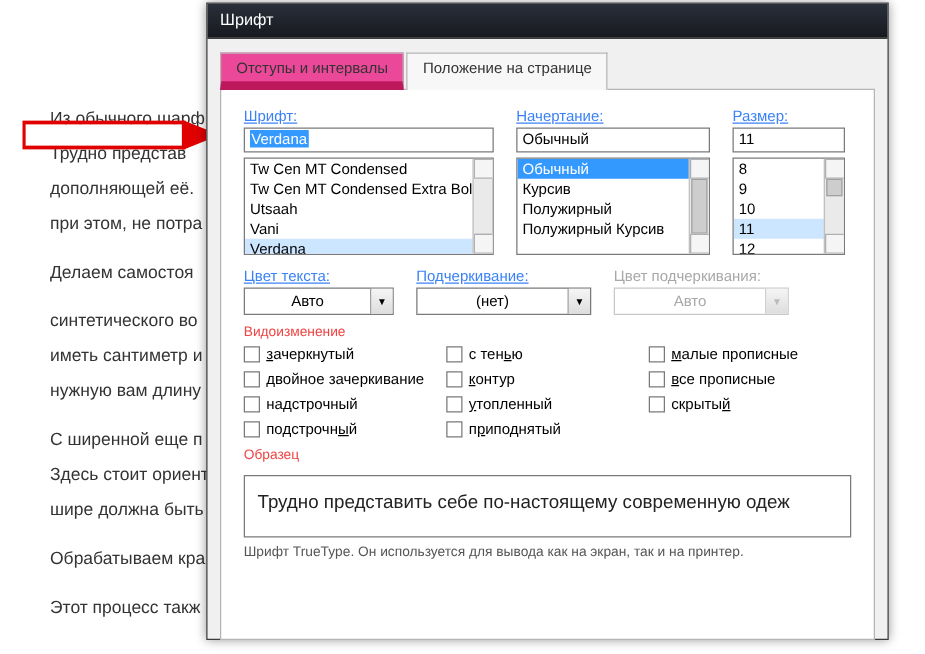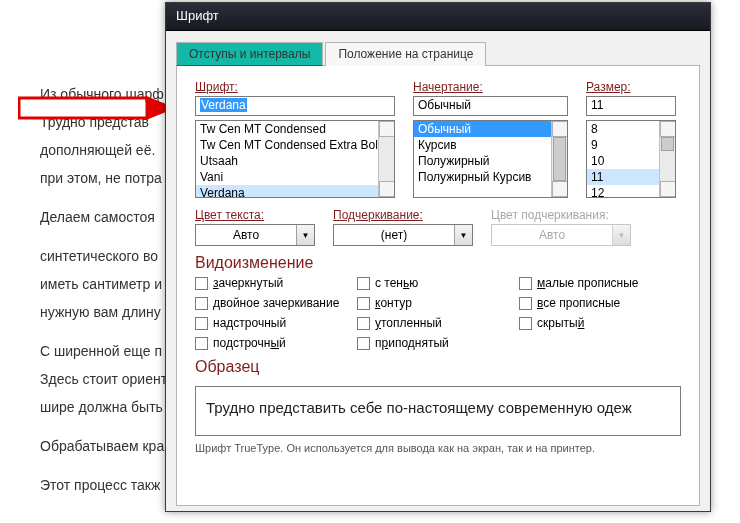--- a/index.html
+++ b/index.html
@@ -53,25 +53,25 @@
     border: 1px solid #b5b5b5;
     border-bottom: none;
     background: #f7f7f7;
     font-size: 12px;
     color: #333;
     position: relative;
     top: 1px;
     margin-right: 2px;
     cursor: default;
   }
-  .tab.active { background: #14b8a6; border-bottom: 1px solid #be185d; }
+  .tab.active { background: #ec4899; border-bottom: 7px solid #be185d; }
   .body { padding: 14px 18px 10px 18px; background: #fff; margin: 0 10px 10px 10px; border: 1px solid #b5b5b5; border-top: none; height: 440px; position: relative; }
   .row1 { display: flex; gap: 18px; }
   .col { display: flex; flex-direction: column; }
-  .lbl { font-size: 12px; color: #7f1d1d; margin-bottom: 2px; }
+  .lbl { font-size: 12px; color: #3b82f6; margin-bottom: 2px; }
   .lbl u { text-decoration: underline; }
   .gray { color: #a8a8a8; }
   .textbox {
     border: 1px solid #7a7a7a;
     height: 20px;
     padding: 1px 4px;
     font-size: 12px;
     background: #fff;
   }
   .textbox .sel { background: #3399ff; color: #fff; padding: 0 1px; }
@@ -94,21 +94,21 @@
   .scroll .thumb { position: absolute; left: 1px; right: 1px; background: #cdcdcd; border: 1px solid #a0a0a0; }
   .row2 { display: flex; gap: 18px; margin-top: 10px; }
   .combo {
     display: flex; border: 1px solid #7a7a7a; height: 22px; background: #fff; align-items: center;
   }
   .combo span { flex: 1; text-align: center; padding: 0 4px; }
   .combo .dbtn { width: 18px; height: 100%; background: linear-gradient(#f5f5f5,#ddd); border-left: 1px solid #a0a0a0; display: flex; align-items: center; justify-content: center; font-size: 8px; }
   .combo.disabled { border-color: #c8c8c8; color: #a8a8a8; }
   .combo.disabled .dbtn { border-color: #d0d0d0; color: #bbb; }
   .fieldset { margin-top: 8px; }
-  .fs-label { font-size: 16px; color: #7f1d1d; margin-bottom: 4px; }
+  .fs-label { font-size: 11px; color: #ef4444; margin-bottom: 4px; }
   .checks { display: flex; }
   .check-col { flex: 1; display: flex; flex-direction: column; gap: 6px; }
   .chk { display: flex; align-items: center; gap: 5px; font-size: 12px; }
   .chk .box { width: 13px; height: 13px; border: 1px solid #7a7a7a; background: #fff; }
   .sample { margin-top: 10px; border: 1px solid #7a7a7a; height: 50px; padding: 12px 10px; font-family: Verdana, sans-serif; font-size: 15px; color: #222; overflow: hidden; white-space: nowrap; }
   .hint { font-size: 11px; color: #555; margin-top: 6px; }
   .footer {
     position: absolute; left: 10px; right: 10px; bottom: 8px; display: flex; align-items: center;
   }
   .btn {

